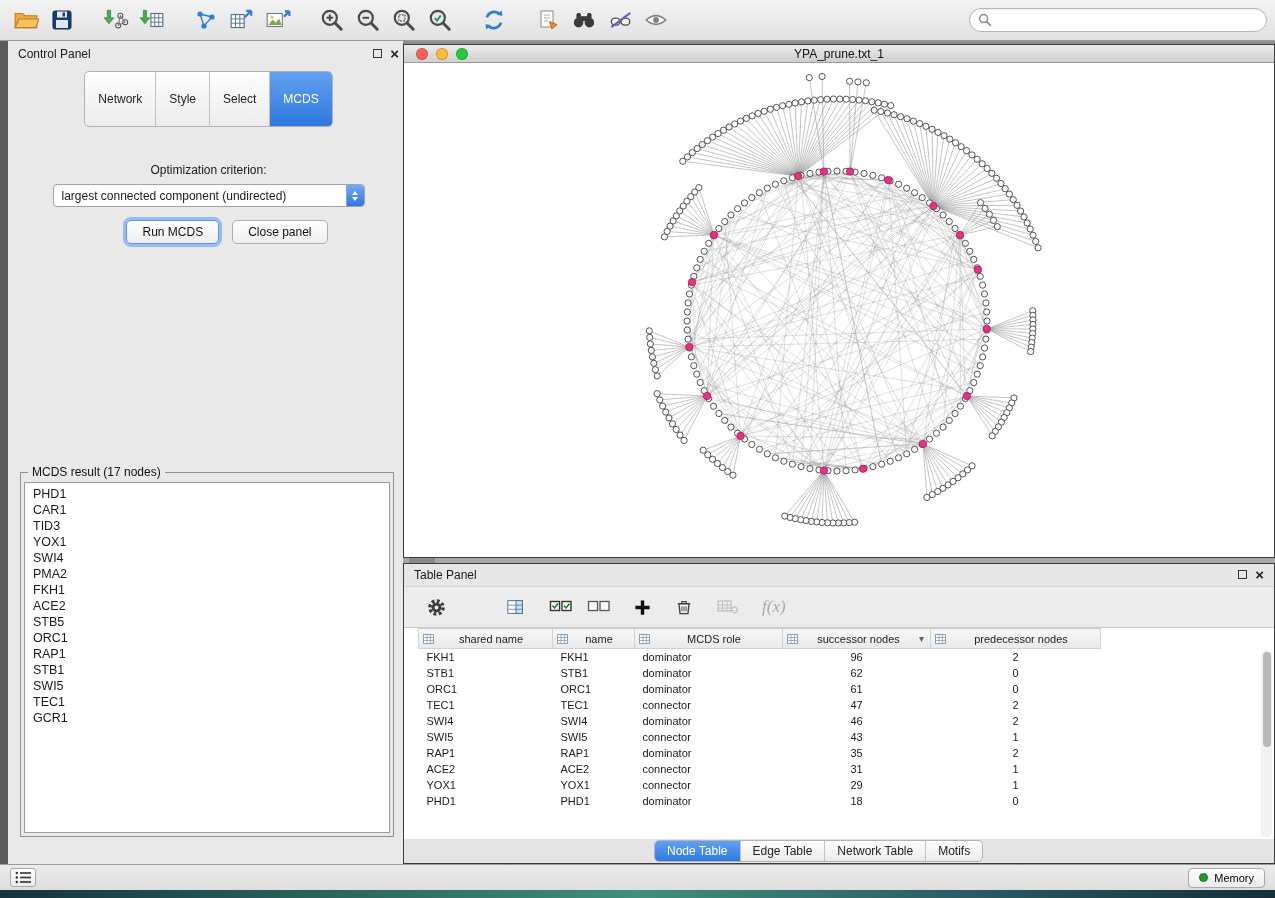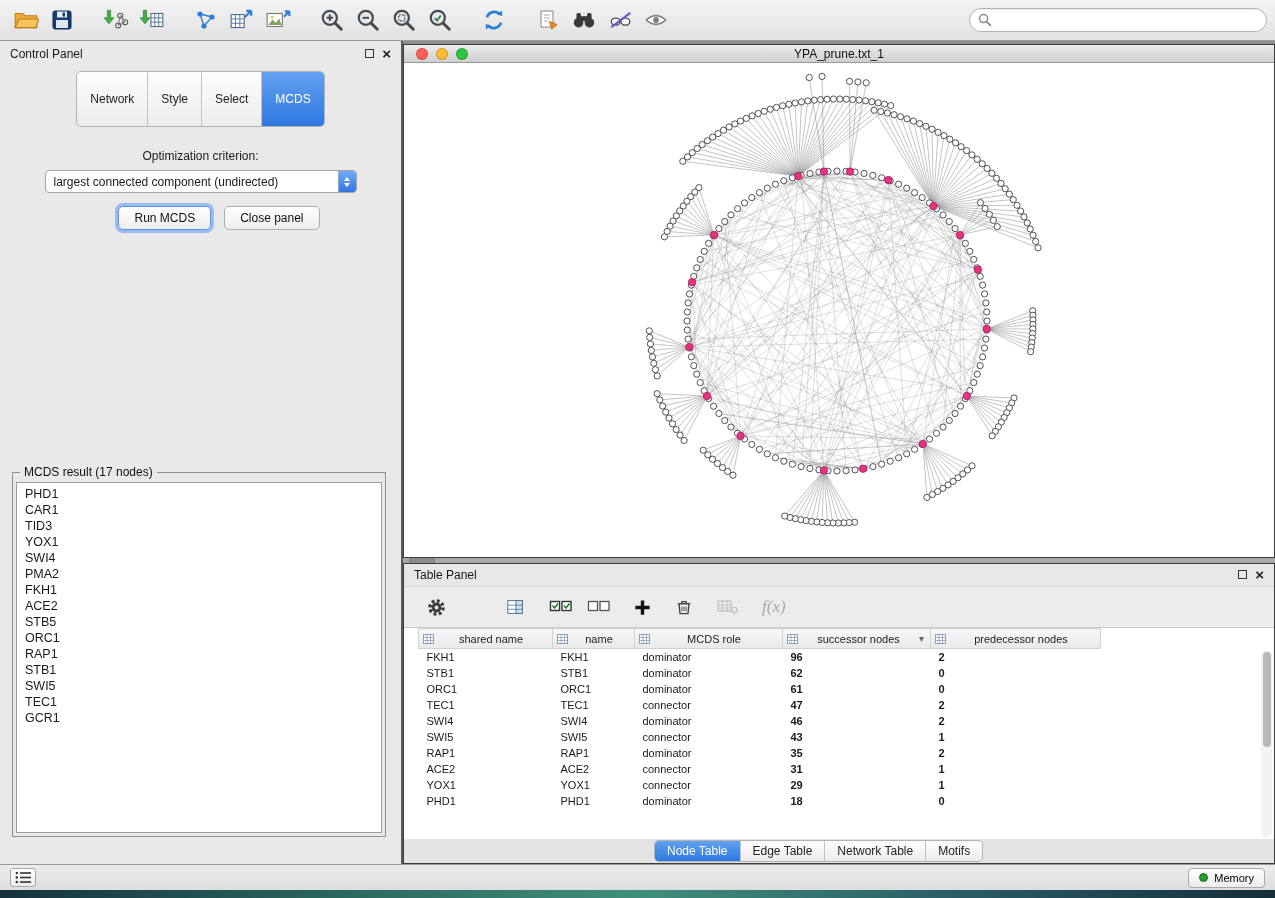--- a/index.html
+++ b/index.html
@@ -16,34 +16,34 @@
     align-items:center; justify-content:center; border-radius:4px; }
   .search-box { margin-left:auto; width:298px; height:24px; background:#fff;
     border:1px solid #b5b5b5; border-radius:12px; display:flex; align-items:center; padding:0 8px;
     box-shadow:inset 0 1px 2px rgba(0,0,0,0.08); }
   .search-box input { border:none; outline:none; flex:1; font-size:12px; background:transparent; margin-left:6px; }
 
   
   .main { position:absolute; top:41px; left:0; width:1275px; height:823px; background:#5a5a5a; }
 
   
-  .control-panel { position:absolute; left:0; top:0; width:401px; height:823px; background:#e9e9e9; }
+  .control-panel { position:absolute; left:8px; top:0; width:401px; height:823px; background:#e9e9e9; }
   .panel-header { height:26px; display:flex; align-items:center; padding:0 10px; }
   .panel-header .ph-title { font-size:12px; color:#1a1a1a; }
   .panel-controls { margin-left:auto; display:flex; align-items:center; gap:8px; }
   .float-box { width:9px; height:9px; border:1.5px solid #333; display:inline-block; }
   .close-x { font-size:15px; font-weight:bold; color:#222; line-height:10px; }
 
   .cp-tabs { display:flex; justify-content:center; margin-top:4px; }
   .seg { display:inline-flex; border:1px solid #b3b3b3; border-radius:5px; overflow:hidden; background:linear-gradient(#fdfdfd,#ececec); }
   .seg .tab { padding:20px 13px; font-size:12px; border-right:1px solid #c2c2c2; color:#222; background:transparent; }
   .seg .tab:last-child { border-right:none; }
   .seg .tab.active { background:linear-gradient(#63a1f0,#2e78df); color:#fff; }
 
-  .opt-label { text-align:center; margin-top:22px; font-size:12px; }
+  .opt-label { text-align:center; margin-top:36px; font-size:12px; }
   .dropdown { width:312px; height:23px; margin:7px auto 0; background:#fff; border:1px solid #a3a3a3;
     border-radius:4px; display:flex; align-items:center; font-size:12px; position:relative; overflow:hidden; }
   .dropdown .dd-value { padding-left:8px; flex:1; white-space:nowrap; }
   .dd-stepper { width:18px; height:23px; background:linear-gradient(#74aefa,#2e74dd); border-left:1px solid #8aa8d0;
     display:flex; flex-direction:column; align-items:center; justify-content:center; gap:2px; }
   .dd-arrow-up { width:0; height:0; border-left:3.5px solid transparent; border-right:3.5px solid transparent; border-bottom:4.5px solid #fff; }
   .dd-arrow-down { width:0; height:0; border-left:3.5px solid transparent; border-right:3.5px solid transparent; border-top:4.5px solid #fff; }
 
   .cp-buttons { display:flex; justify-content:center; gap:13px; margin-top:13px; }
   .mac-btn { background:linear-gradient(#ffffff,#ededed); border:1px solid #adadad; border-radius:5px;
@@ -80,21 +80,21 @@
   .fx-label { font-family:"Liberation Serif", serif; font-style:italic; font-size:17px; color:#a9a9a9; }
 
   .table-area { flex:1; background:#fff; position:relative; overflow:hidden; }
   table.data { border-collapse:collapse; table-layout:fixed; width:682px; margin-left:14px; }
   table.data th { height:20px; background:linear-gradient(#f8f8f8,#e8e8e8); border:1px solid #d2d2d2;
     font-size:11px; font-weight:normal; color:#222; }
   th .th-inner { display:flex; align-items:center; padding:0 4px; }
   th .th-label { flex:1; text-align:center; }
   th .sort-arrow { color:#666; font-size:10px; margin-right:2px; }
   table.data td { height:16px; font-size:11px; padding:0 8px; white-space:nowrap; }
-  td.num { text-align:left; padding-right:16px;font-weight:bold; }
+  td.num { text-align:center; padding-right:16px; }
   .col-shared { width:134px; } .col-name { width:82px; } .col-role { width:148px; }
   .col-succ { width:148px; } .col-pred { width:170px; }
 
   .v-scrollbar { position:absolute; right:2px; top:22px; bottom:2px; width:11px; background:#f2f2f2; border-radius:6px; }
   .v-thumb { position:absolute; top:2px; left:1.5px; width:8px; height:95px; background:#b8b8b8; border-radius:5px; }
 
   .tp-tabs { height:24px; background:#e4e4e4; display:flex; align-items:center; padding-left:250px; }
   .tp-tabs .seg .tab { padding:3px 12px; }
 
   

